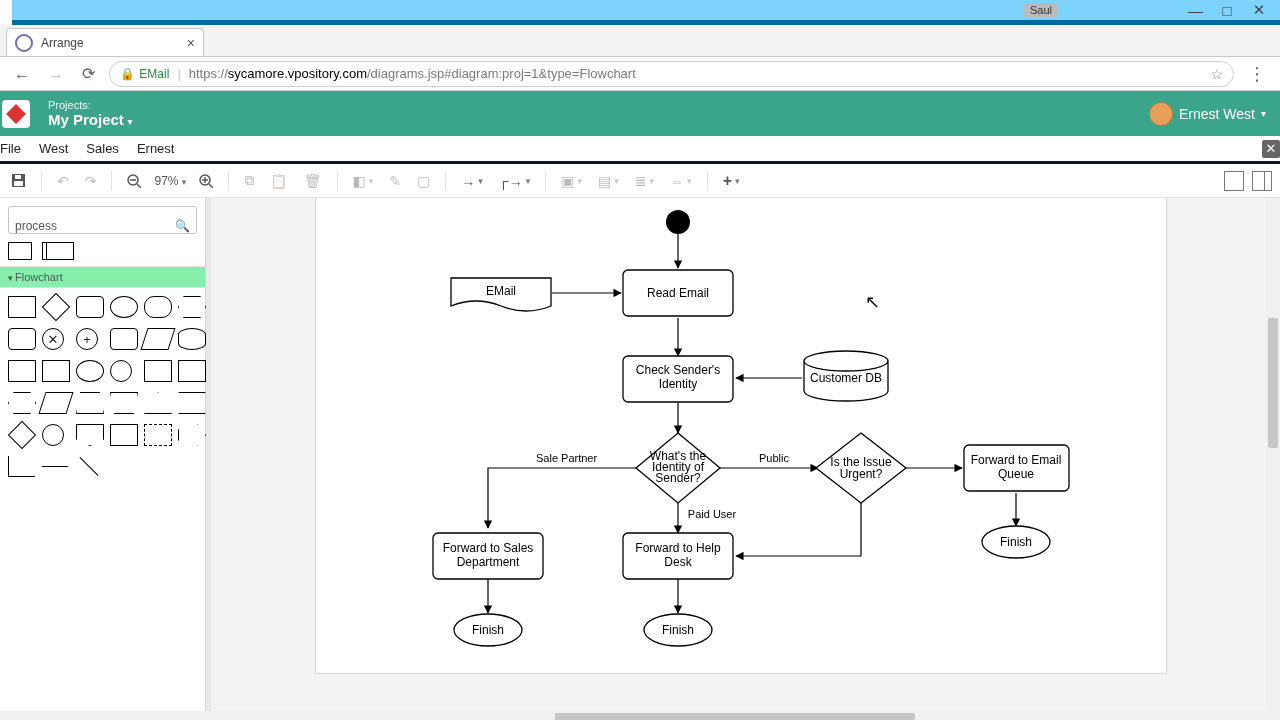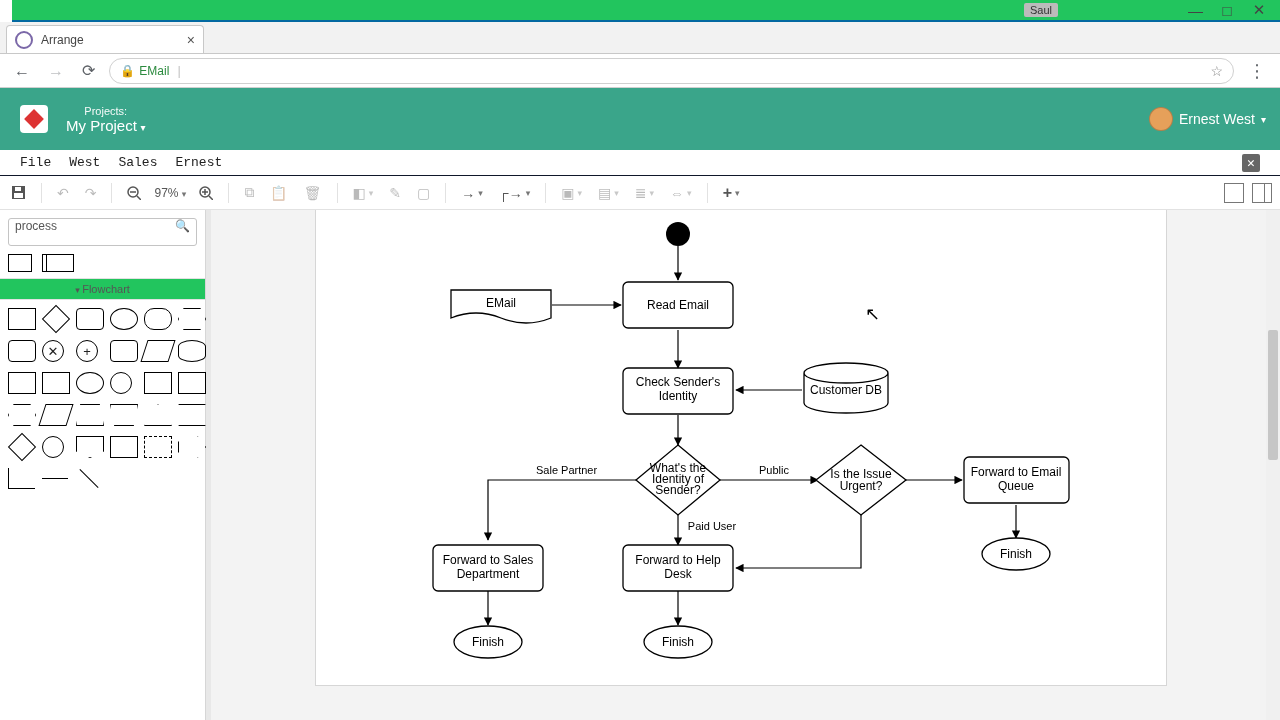--- a/index.html
+++ b/index.html
@@ -7,22 +7,22 @@
     width: 1280px; height: 720px;
     font-family: -apple-system, BlinkMacSystemFont, "Segoe UI", Helvetica, Arial, sans-serif;
     font-size: 13px;
     background: #fff;
     color: #222;
     overflow: hidden;
   }
   
   .os-titlebar {
     height: 20px;
-    background: #22c55e;
-    border-bottom: 2px solid #0369a1;
+    background: #7dd3fc;
+    border-bottom: 5px solid #0369a1;
     display: flex;
     justify-content: flex-end;
     align-items: center;
     gap: 18px;
     padding-right: 14px;
     margin-left: 12px;
   }
   .os-titlebar .pill {
     background: #bbb; color: #333; font-size: 11px;
     padding: 1px 6px; border-radius: 2px;
@@ -55,58 +55,58 @@
     flex: 1; height: 24px; border: 1px solid #d0d0d0; border-radius: 14px;
     display: flex; align-items: center; gap: 8px; padding: 0 10px; font-size: 13px;
   }
   .addr .lock { color: #2b8a3e; font-size: 12px; display: flex; align-items: center; gap: 4px; }
   .addr .url-grey { color: #7a7a7a; }
   .addr .url-host { color: #000; }
   .addr .star { margin-left: auto; color: #888; font-size: 14px; }
   .more { font-size: 18px; color: #5f6368; padding: 0 4px; }
   
   .app-header {
-    height: 62px; background: #3aa58a; color: #fff;
-    display: flex; align-items: center; padding: 0 14px 0 20px; gap: 18px; text-align: center;
+    height: 45px; background: #3aa58a; color: #fff;
+    display: flex; align-items: center; padding: 0 14px 0 2px; gap: 18px;
   }
   .app-header .logo {
     width: 28px; height: 28px; background: #fff; border-radius: 4px;
     display: flex; align-items: center; justify-content: center;
   }
   .app-header .logo div {
     width: 14px; height: 14px; background: #d33; transform: rotate(45deg);
   }
   .app-header .projlabel { font-size: 11px; line-height: 12px; opacity: .95; }
-  .app-header .projname { font-size: 15px; font-weight: 400; }
+  .app-header .projname { font-size: 15px; font-weight: 700; }
   .app-header .user { margin-left: auto; display: flex; align-items: center; gap: 6px; font-size: 14px; }
   .avatar { width: 22px; height: 22px; border-radius: 50%; background: #e6a05a; border: 1px solid rgba(0,0,0,.2); }
   .caret { font-size: 10px; }
   
-  .menubar { height: 25px; display: flex; align-items: center; padding: 0 20px; gap: 18px; border-bottom: 1px solid #0f172a; position: relative; font-family: Liberation Mono, monospace;}
+  .menubar { height: 25px; display: flex; align-items: center; padding: 0 0; gap: 18px; border-bottom: 3px solid #0f172a; position: relative;}
   .menubar .closebox { margin-left:auto; background:#666; color:#fff; width:18px; height:18px; display:flex; align-items:center; justify-content:center; font-size:13px; border-radius:2px;}
   
   .toolbar { height: 33px; border-bottom: 1px solid #e2e2e2; display: flex; align-items: center; gap: 10px; padding: 0 8px; }
   .toolbar .sep { width: 1px; height: 20px; background: #e2e2e2; margin: 0 2px; }
   .tbtn { color: #555; font-size: 14px; padding: 2px 3px; display:flex; align-items:center; gap:3px;}
   .tbtn.dim { opacity: .4; }
   .ddarr { font-size: 9px; color:#777; }
   .zoom { font-size: 12px; color:#555; }
   .toolbar .right { margin-left:auto; display:flex; gap:8px;}
   .sqbtn { width:18px; height:18px; border:1px solid #777; display:inline-block; position:relative;}
   .sqbtn.split::after{content:'';position:absolute;top:0;bottom:0;left:60%;width:1px;background:#777;}
   
   .workspace { display:flex; height: calc(720px - 20px - 31px - 33px - 45px - 25px - 33px - 20px); }
   .shape-panel { width: 205px; border-right: 1px solid #d6d6d6; background:#fff; display:flex; flex-direction:column;}
   .search-row { padding: 8px; }
-  .search-row .box { border:1px solid #c4c4c4; border-radius:3px; height:26px; display:flex; align-items:flex-start; padding:0 6px; font-size:12px; color:#555;}
+  .search-row .box { border:1px solid #c4c4c4; border-radius:3px; height:26px; display:flex; align-items:flex-end; padding:0 6px; font-size:12px; color:#555;}
   .search-row .box span.mag { margin-left:auto; color:#888; }
   .preview-row { padding: 0 8px 6px; display:flex; gap:10px;}
   .preview-row .sq { width:22px; height:16px; border:1.5px solid #000; }
   .preview-row .sq.wide { width:30px; }
-  .palette-head { font-size:11px; color:#555; padding:4px 8px; border-top:1px solid #e2e2e2; border-bottom:1px solid #e2e2e2; background:#22c55e;text-align:center;}
+  .palette-head { font-size:11px; color:#555; padding:4px 8px; border-top:1px solid #e2e2e2; border-bottom:1px solid #e2e2e2; background:#86efac;}
   .palette-head::before { content:"▾ "; font-size:9px;}
   .palette-grid { padding:8px; display:grid; grid-template-columns: repeat(6, 28px); gap:10px 6px; }
   .pg { width:26px; height:20px; border:1.5px solid #000; }
   .pg.rounded { border-radius:4px; }
   .pg.diamond { width:18px; height:18px; transform:rotate(45deg); margin:1px 4px; }
   .pg.ellipse { border-radius:50%; }
   .pg.circle { width:20px; height:20px; border-radius:50%; }
   .pg.para { transform: skewX(-18deg); }
   .pg.hex { clip-path: polygon(20% 0, 80% 0, 100% 50%, 80% 100%, 20% 100%, 0 50%); background:#fff; border:1.5px solid #000;}
   .pg.line { border:none; border-top:1.5px solid #000; height:0; margin-top:10px;}
@@ -145,20 +145,23 @@
   </div>
 </div>
 
 <div class="addr-row">
   <span class="abtn">←</span>
   <span class="abtn" style="opacity:.4">→</span>
   <span class="abtn">⟳</span>
   <div class="addr">
     <span class="lock">🔒 <span>EMail</span></span>
     <span style="color:#c4c4c4">|</span>
+    <span>
+      <span class="url-grey">https://</span><span class="url-host">sycamore.vpository.com</span><span class="url-grey">/diagrams.jsp#diagram:proj=1&amp;type=Flowchart</span>
+    </span>
     <span class="star">☆</span>
   </div>
   <span class="more">⋮</span>
 </div>
 
 <div class="app-header">
   <div class="logo">
       <div></div>
     </div>
   <div>

